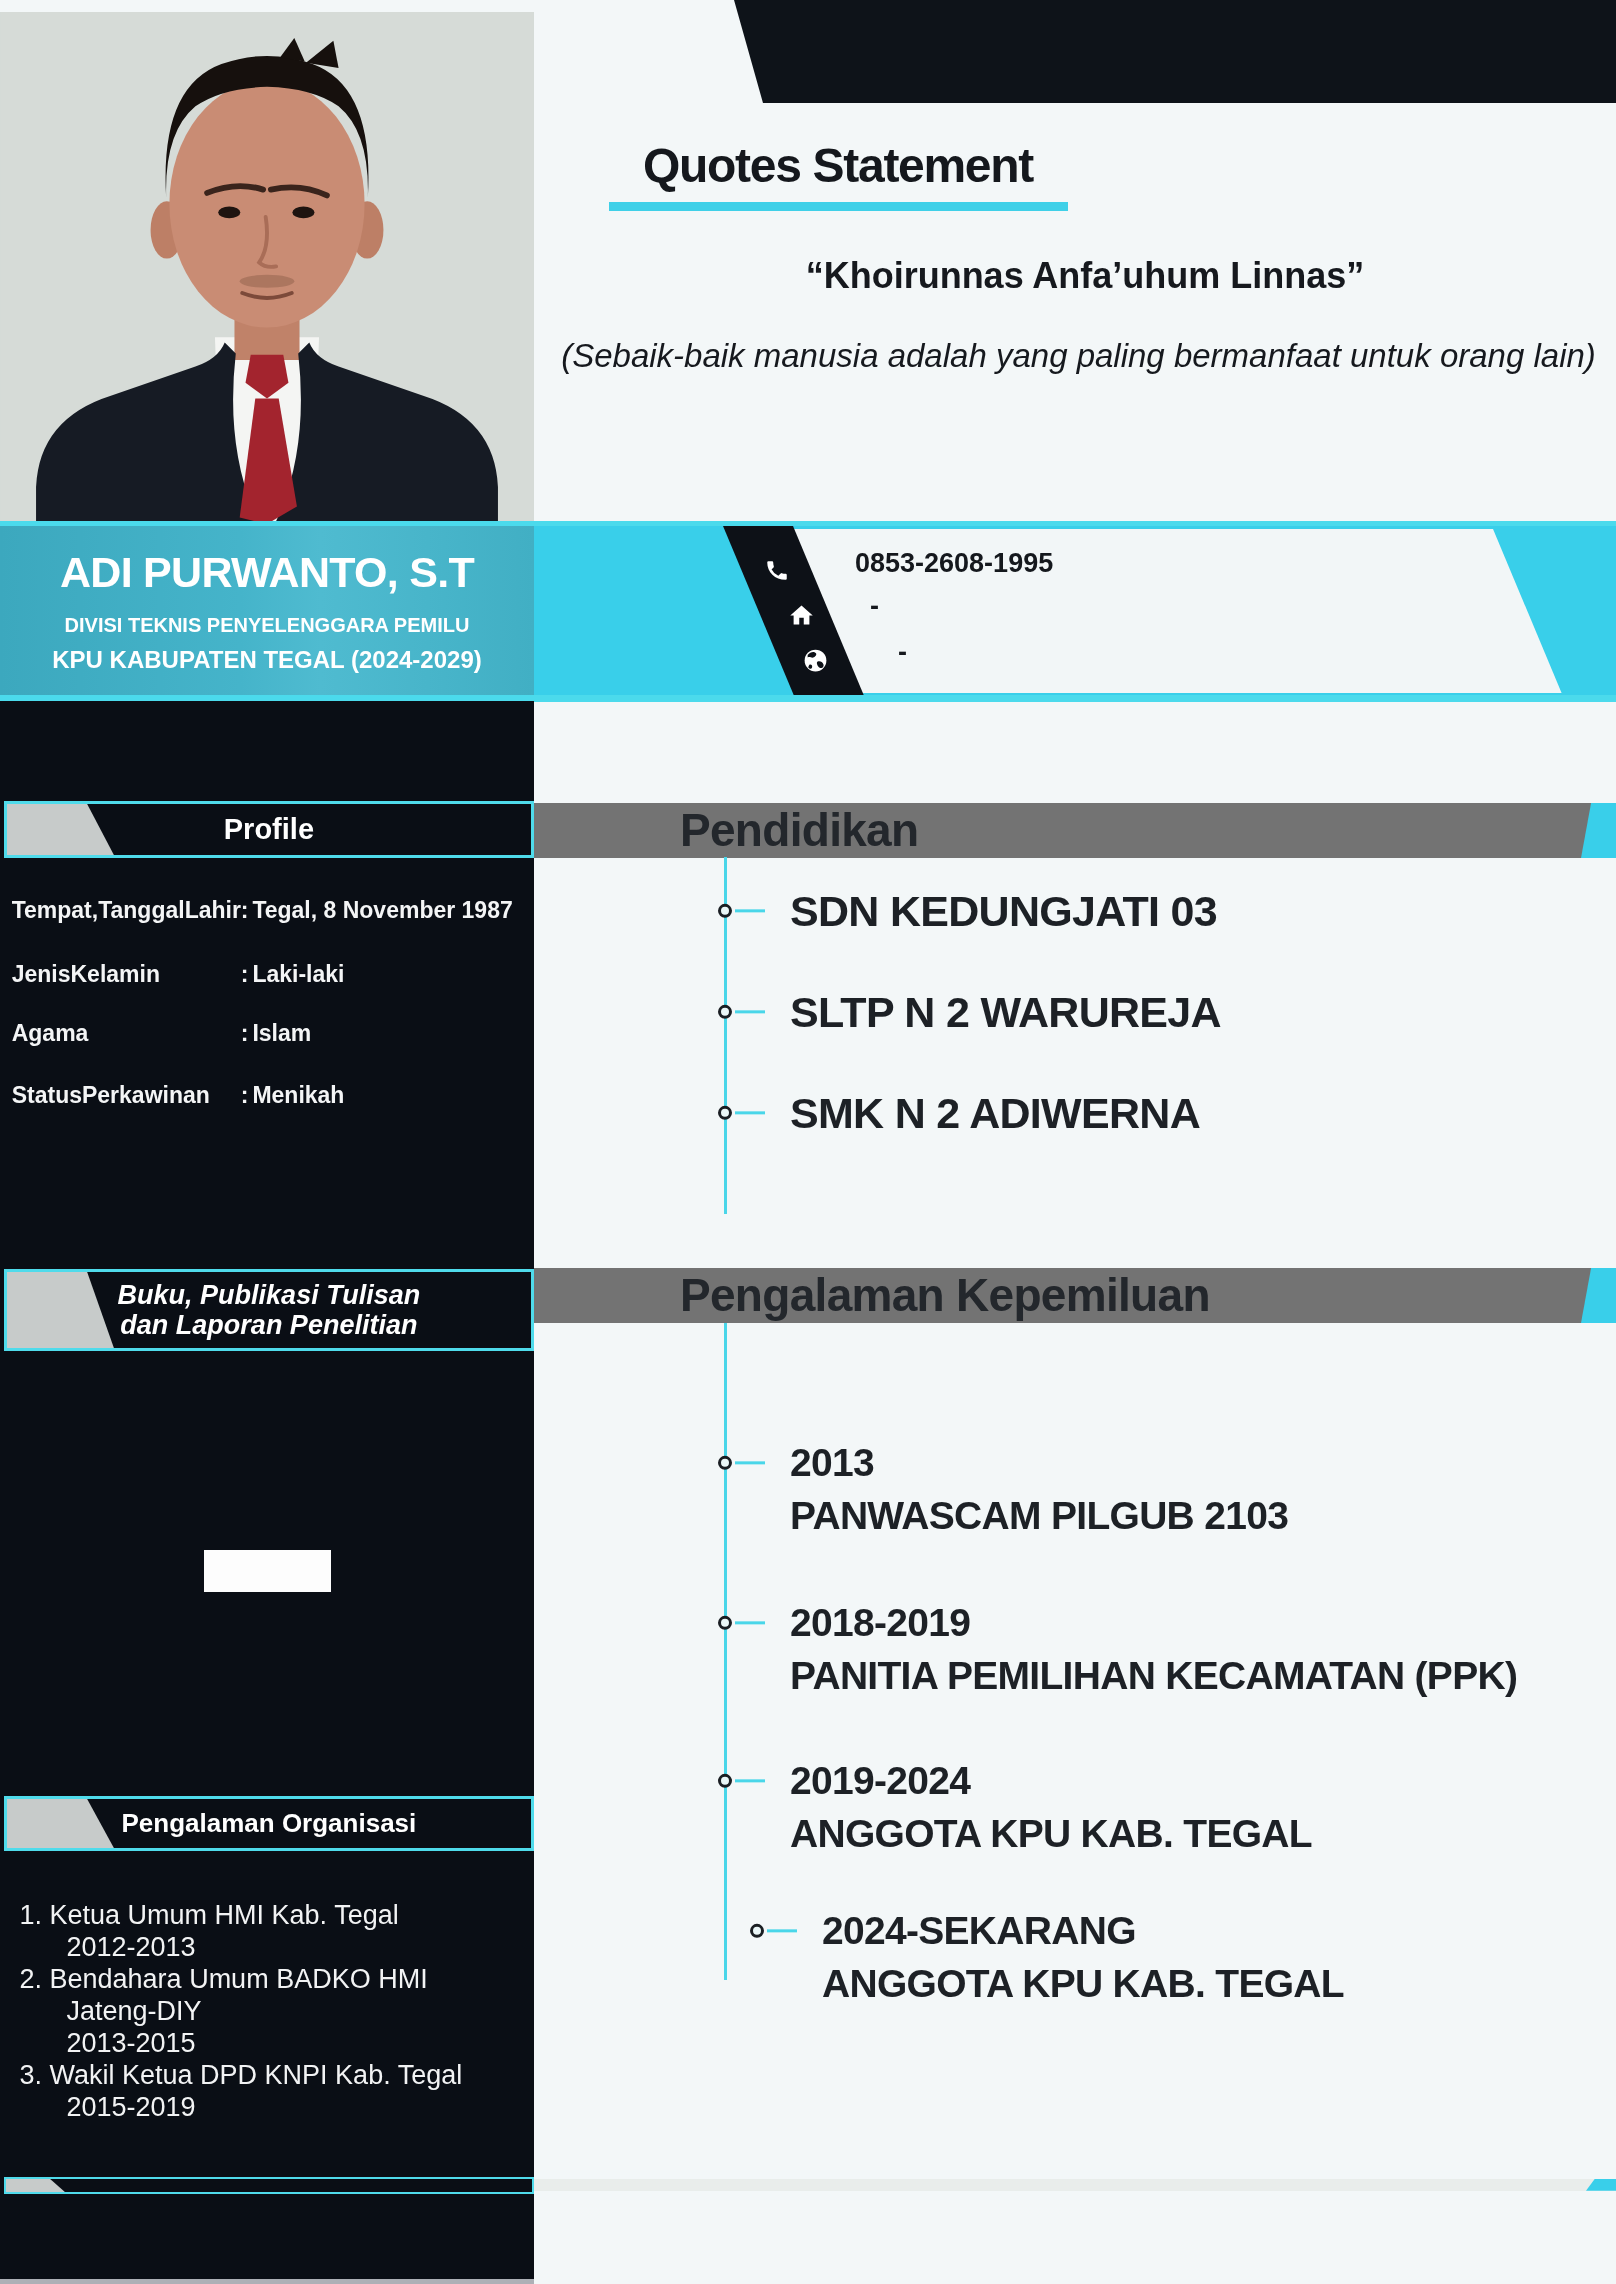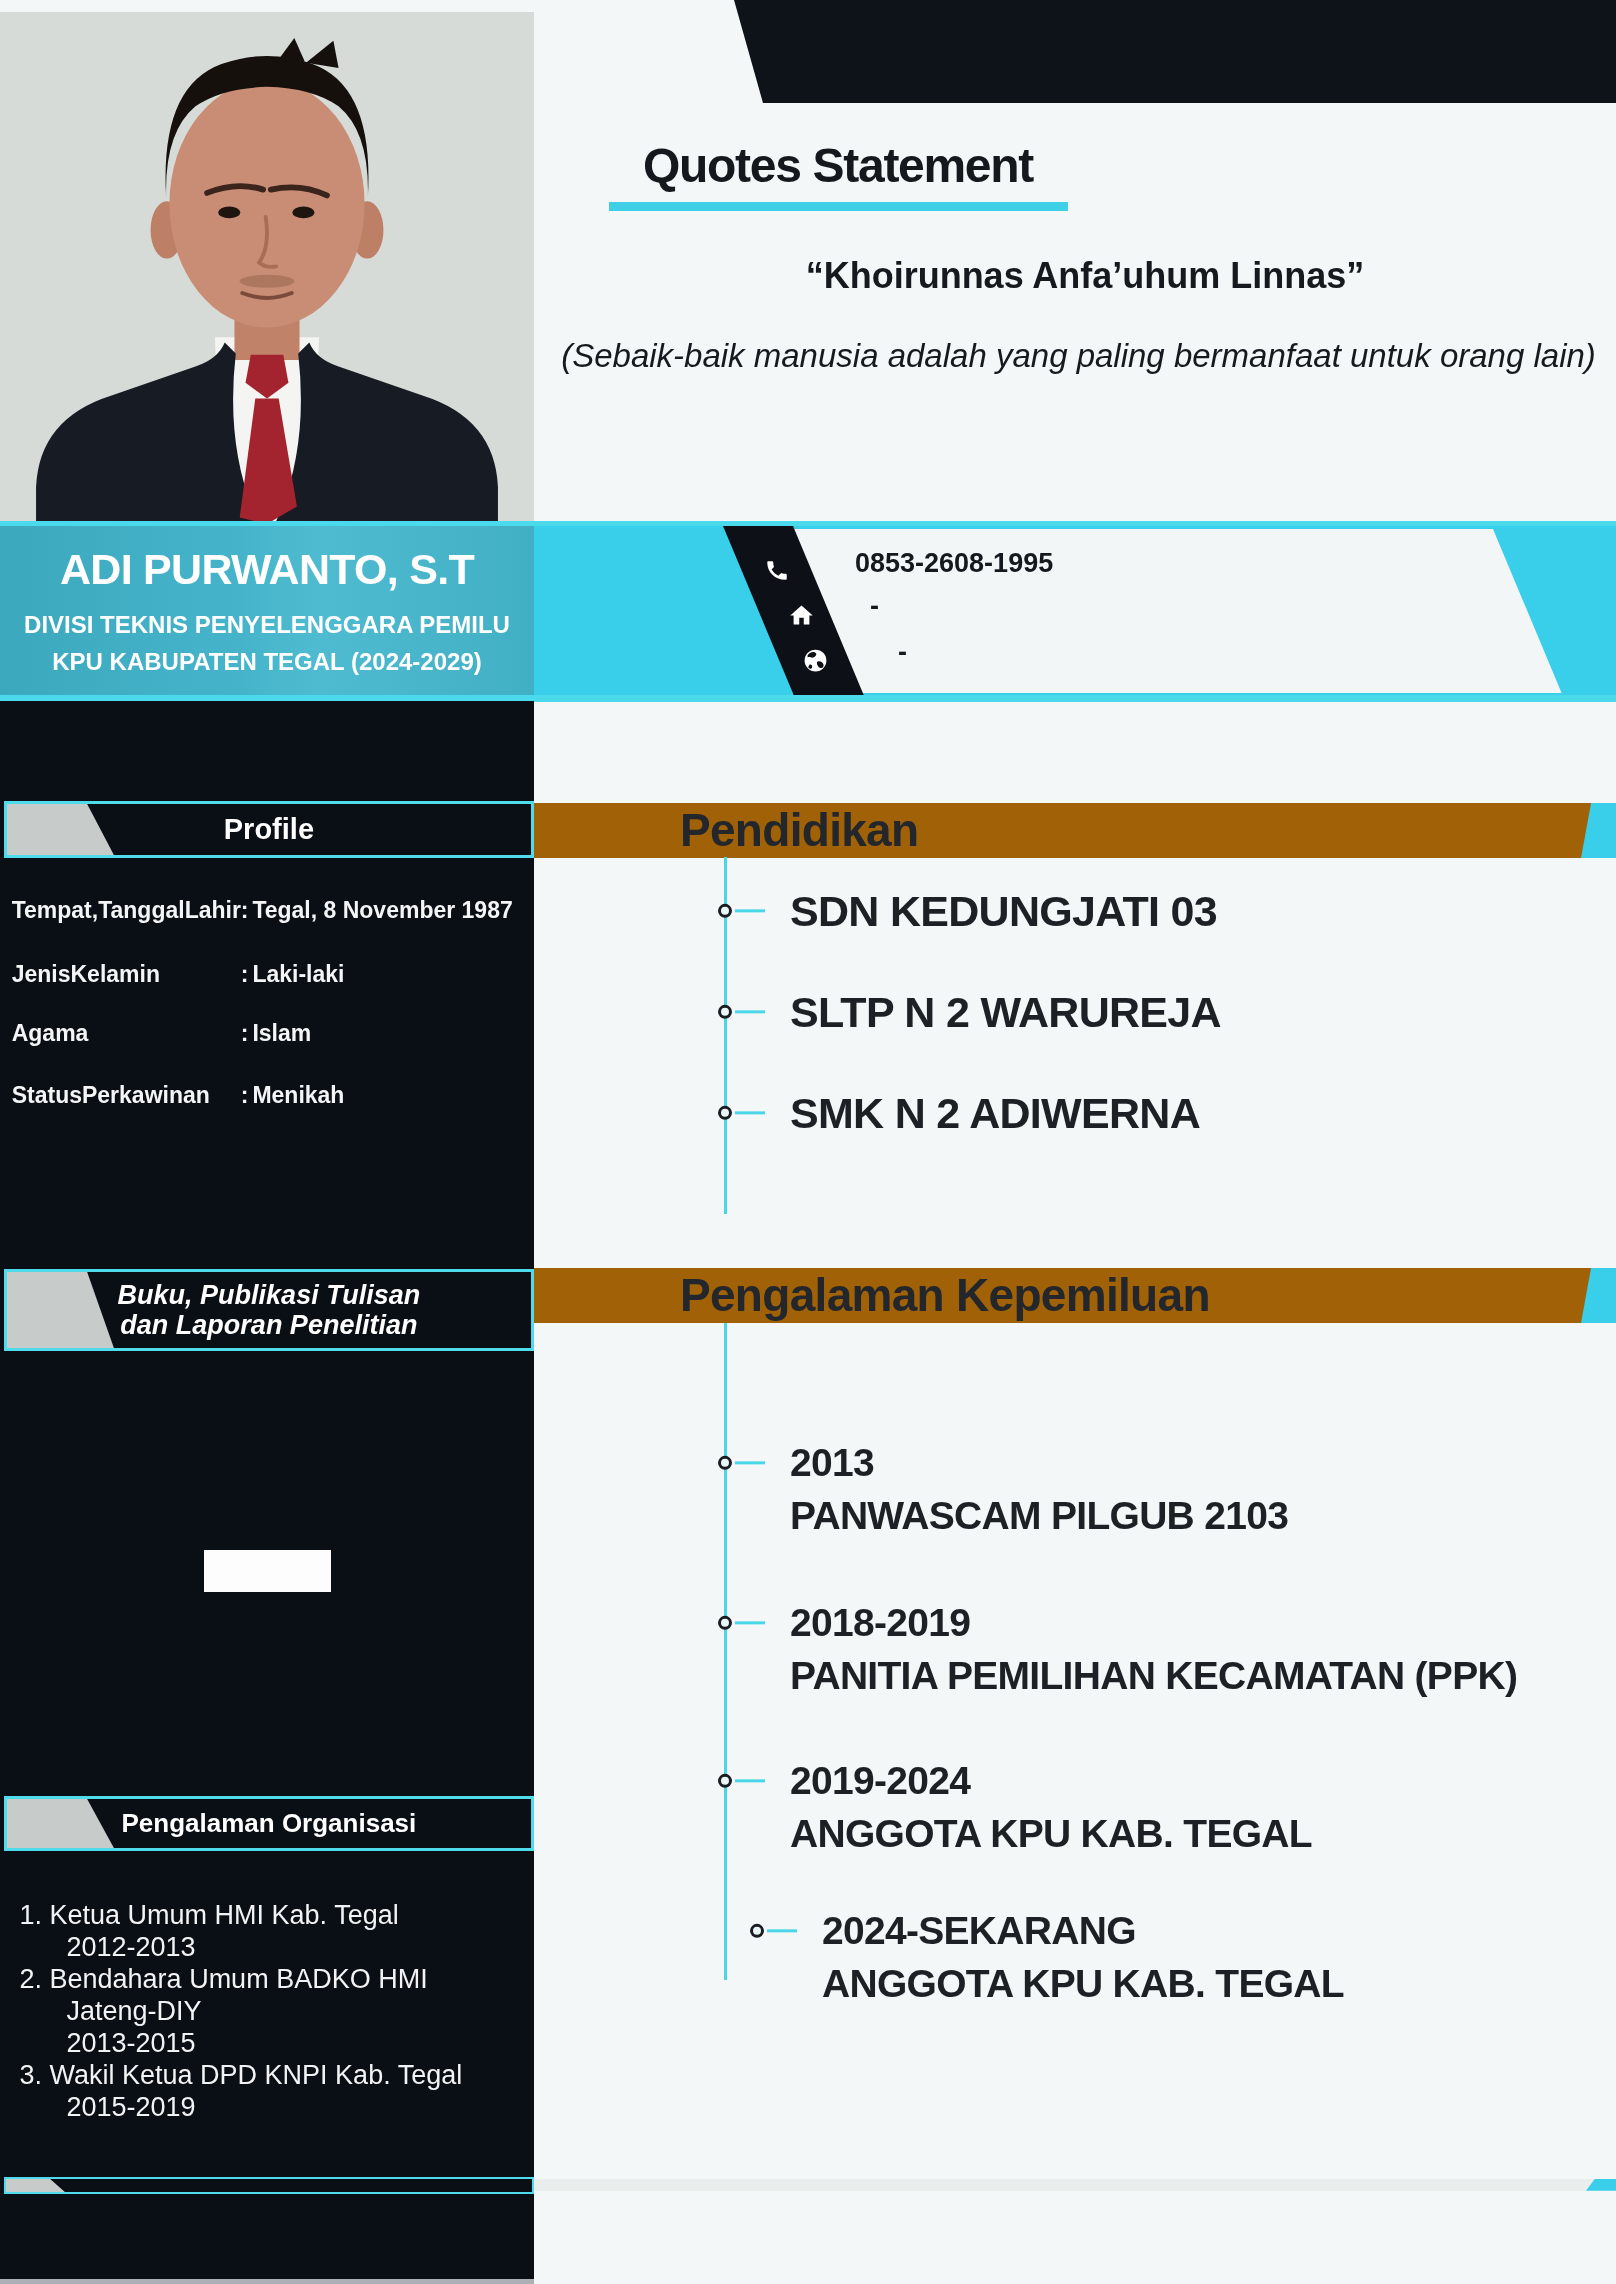--- a/index.html
+++ b/index.html
@@ -20,21 +20,21 @@
   .photo{position:absolute;left:0;top:11.7px;width:534px;height:512px;background:#D6DBD7;}
   .photo svg{display:block;}
 
   
   .band-line-top{position:absolute;left:0;top:521px;width:1617px;height:5.2px;background:#4BDAEC;}
   .band-line-bottom{position:absolute;left:0;top:695px;width:1617px;height:6.5px;background:#4BDAEC;}
   .teal-panel{position:absolute;left:0;top:526px;width:534px;height:169px;
     background:linear-gradient(90deg,#3CA8BE 0%,#45B4CA 45%,#4FBBD0 60%,#41AFC4 100%);
     display:flex;flex-direction:column;align-items:center;justify-content:center;}
   .person-name{font-size:43px;font-weight:700;color:#FFFFFF;letter-spacing:-0.7px;white-space:nowrap;}
-  .person-role{margin-top:17px;font-size:24px;font-weight:700;color:#FFFFFF;white-space:nowrap;}
+  .person-role{margin-top:17px;font-size:20px;font-weight:700;color:#FFFFFF;white-space:nowrap;}
   .person-inst{margin-top:9px;font-size:24px;font-weight:700;color:#FFFFFF;white-space:nowrap;}
   .cyan-band{position:absolute;left:534px;top:526px;width:1083px;height:169px;background:#39CFEA;}
   .contact-panel{position:absolute;left:793px;top:529px;width:700px;height:164px;background:#F2F6F7;
     transform:skewX(22.7deg);transform-origin:top left;}
   .icon-strip{position:absolute;left:723px;top:526px;width:70px;height:169px;background:#0D1117;
     transform:skewX(22.7deg);transform-origin:top left;}
   .strip-icon{position:absolute;width:42px;height:42px;display:flex;align-items:center;justify-content:center;}
   .icon-phone-pos{left:756px;top:549px;}
   .icon-home-pos{left:780px;top:594px;}
   .icon-globe-pos{left:794px;top:639px;}
@@ -74,21 +74,21 @@
 
   
   .pub-rect{position:absolute;left:204px;top:1550px;width:127px;height:42px;background:#FDFDFD;}
 
   
   .org-list{position:absolute;left:19.5px;top:1899px;width:488px;margin:0;padding:0;list-style:none;
     color:#F2F3F4;font-size:27px;line-height:32px;}
   .org-item{padding-left:47px;text-indent:-47px;white-space:pre-wrap;}
 
   
-  .band{position:absolute;left:534px;width:1083px;height:55px;background:#a16207;}
+  .band{position:absolute;left:534px;width:1083px;height:55px;background:#737373;}
   .band-title{margin-left:146px;font-size:46px;font-weight:700;letter-spacing:-0.7px;color:#23272C;line-height:55px;white-space:nowrap;}
   .band-tab{position:absolute;right:0;top:0;width:36px;height:55px;background:#39CFEA;
     clip-path:polygon(28% 0,100% 0,100% 100%,0 100%);}
   .band-edu{top:803px;}
   .band-elec{top:1268px;}
   .band-bottom{position:absolute;left:534px;top:2179px;width:1083px;height:11.7px;background:#E9EDEB;}
   .band-bottom .band-tab{height:11.7px;width:31px;}
 
   
   .timeline{position:absolute;left:534px;}

